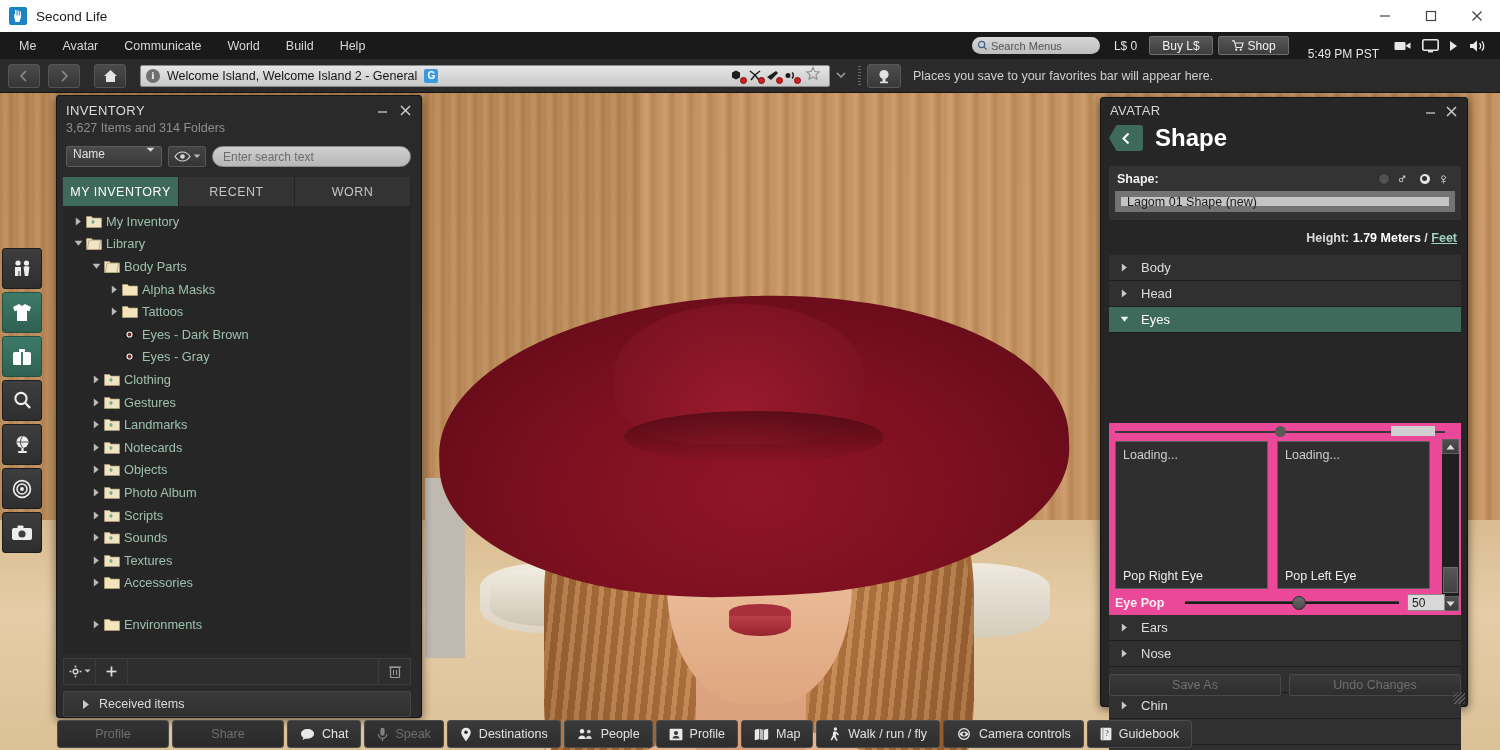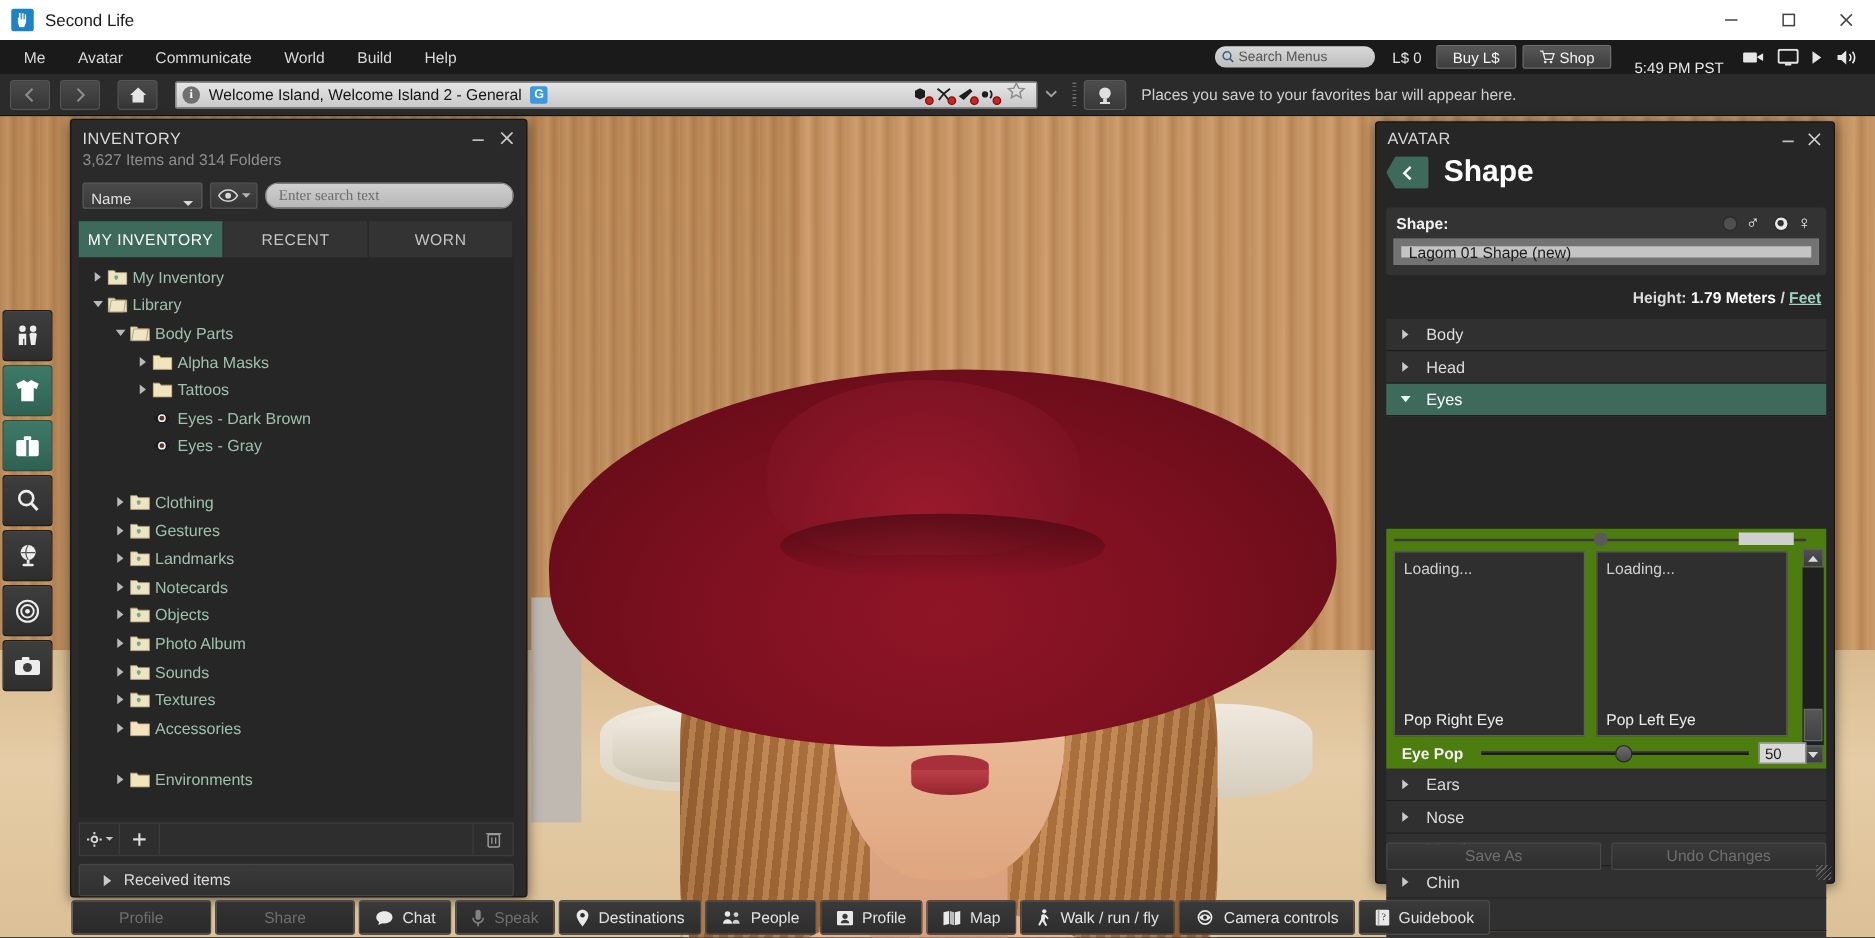--- a/index.html
+++ b/index.html
@@ -238,36 +238,36 @@
   .inv-title { position: absolute; left: 9px; top: 7px; font-size: 13px; color: #dcdcdc; letter-spacing: .4px; }
   .inv-ctl { position: absolute; top: 5px; display: flex; align-items: center; justify-content: center;
              width: 18px; height: 18px; }
   .inv-min { right: 30px; }
   .inv-close { right: 7px; }
   .inv-count { position: absolute; left: 9px; top: 25px; font-size: 12.5px; color: #8e8e8e; }
   .inv-filters { position: absolute; left: 9px; top: 50px; display: flex; align-items: center; gap: 6px; }
   .combo {
     width: 96px; height: 21px; background: linear-gradient(#4a4a4a,#3a3a3a);
     border: 1px solid #5c5c5c; border-radius: 2px;
-    display: flex; align-items: flex-end; padding: 0 6px; font-size: 12px; color: #e0e0e0;
+    display: flex; align-items: flex-start; padding: 0 6px; font-size: 12px; color: #e0e0e0;
   }
   .combo .cv { flex: 1; }
   .eyebtn {
     width: 38px; height: 21px; background: linear-gradient(#444,#353535);
     border: 1px solid #565656; border-radius: 2px;
     display: flex; align-items: center; justify-content: center; gap: 2px;
   }
   .searchbox {
     width: 199px; height: 21px; border-radius: 11px;
     background: linear-gradient(#cfcfcf,#b7b7b7); border: 1px solid #8d8d8d;
     display: flex; align-items: center; padding: 0 10px;
   }
   .searchbox input {
     border: 0; background: transparent; outline: none;
-    font-family: Liberation Serif, serif; font-size: 12px; color: #333; width: 100%;
+    font-family: Liberation Sans, sans-serif; font-size: 12px; color: #333; width: 100%;
   }
   .searchbox input::placeholder { color: #6d6d6d; }
   .inv-tabs { position: absolute; left: 6px; top: 81px; width: 348px; height: 29px; display: flex; }
   .inv-tab {
     flex: 1; display: flex; align-items: center; justify-content: center;
     font-size: 12.5px; color: #c5c5c5; letter-spacing: .5px;
     background: #333333; border-right: 1px solid #242424;
   }
   .inv-tab.active { background: #3d6a5b; color: #ffffff; }
   .inv-tree {
@@ -334,21 +334,21 @@
   }
   .height-line .hv { color: #ffffff; }
   .height-line .unit { color: #9fd2c0; text-decoration: underline; }
   .acc { position: absolute; left: 8px; width: 352px; height: 26px;
          background: #303030; border-bottom: 1px solid #1e1e1e;
          display: flex; align-items: center; gap: 12px; padding-left: 10px;
          font-size: 13px; color: #dedede; }
   .acc.open { background: #3d6a5b; color: #ffffff; }
   .acc .car { width: 10px; display: flex; align-items: center; justify-content: center; }
   .eyes-body { position: absolute; left: 8px; top: 325px; width: 352px; height: 192px;
-               background: #4d7c0f; overflow: hidden; text-align: center; }
+               background: #ec4899; overflow: hidden; }
   .clipped-slider { position: absolute; left: 6px; top: 1px; width: 330px; height: 14px; overflow: hidden; }
   .cs-track { position: absolute; top: 7px; left: 0; width: 330px; height: 2px; background: #3a3a3a; }
   .cs-thumb { position: absolute; top: 2px; width: 11px; height: 11px; border-radius: 50%; background: #5a5a5a; }
   .cs-val { position: absolute; right: 10px; top: 2px; width: 44px; height: 10px; background: #cfcfcf; }
   .previews { position: absolute; left: 6px; top: 18px; display: flex; gap: 9px; }
   .preview {
     width: 153px; height: 148px; background: #2f2f2f;
     border: 1px solid #5e5e5e; position: relative;
   }
   .preview .loading { position: absolute; left: 7px; top: 6px; font-size: 12.5px; color: #cfcfcf; }
@@ -766,21 +766,21 @@
           <span class="tw"></span>
           <span class="ico">
             <svg width="15" height="13" viewBox="0 0 15 13">
               <path d="M1 6.5C3 3.3 5.2 2.4 7.5 2.4S12 3.3 14 6.5C12 9.7 9.8 10.6 7.5 10.6S3 9.7 1 6.5z" fill="#1d1d1d"></path>
               <circle cx="7.5" cy="6.5" r="3.1" fill="#f4f0ea"></circle>
               <circle cx="7.5" cy="6.5" r="1.9" fill="#6b2b2b"></circle>
             </svg>
           </span>
           <span>Eyes - Gray</span>
         </div>
-        <div class="row" style="padding-left: 26px; margin-top: 22px;">
+        <div class="row" style="padding-left: 26px;">
           <span class="tw">
             <svg width="7" height="9" viewBox="0 0 7 9">
               <path d="M0.8 0.6l5 3.9-5 3.9z" fill="#b9b9b9"></path>
             </svg>
           </span>
           <span class="ico">
             <svg width="16" height="15" viewBox="0 0 16 15">
               <path d="M0.5 2.5h5l1.2 1.6h8.8v9.4H0.5z" fill="#eee4c3" stroke="#b0a077" stroke-width=".7"></path>
               <path d="M7 6.2c1 0 1.6.7 1.6 1.6s-.7 1.7-1.6 2.4c-.9-.7-1.6-1.5-1.6-2.4 0-.9.6-1.6 1.6-1.6z" fill="#79a884"></path>
             </svg>
@@ -849,20 +849,34 @@
               <path d="M0.8 0.6l5 3.9-5 3.9z" fill="#b9b9b9"></path>
             </svg>
           </span>
           <span class="ico">
             <svg width="16" height="15" viewBox="0 0 16 15">
               <path d="M0.5 2.5h5l1.2 1.6h8.8v9.4H0.5z" fill="#eee4c3" stroke="#b0a077" stroke-width=".7"></path>
               <path d="M7 6.2c1 0 1.6.7 1.6 1.6s-.7 1.7-1.6 2.4c-.9-.7-1.6-1.5-1.6-2.4 0-.9.6-1.6 1.6-1.6z" fill="#79a884"></path>
             </svg>
           </span>
           <span>Photo Album</span>
+        </div>
+        <div class="row" style="padding-left: 26px;">
+          <span class="tw">
+            <svg width="7" height="9" viewBox="0 0 7 9">
+              <path d="M0.8 0.6l5 3.9-5 3.9z" fill="#b9b9b9"></path>
+            </svg>
+          </span>
+          <span class="ico">
+            <svg width="16" height="15" viewBox="0 0 16 15">
+              <path d="M0.5 2.5h5l1.2 1.6h8.8v9.4H0.5z" fill="#eee4c3" stroke="#b0a077" stroke-width=".7"></path>
+              <path d="M7 6.2c1 0 1.6.7 1.6 1.6s-.7 1.7-1.6 2.4c-.9-.7-1.6-1.5-1.6-2.4 0-.9.6-1.6 1.6-1.6z" fill="#79a884"></path>
+            </svg>
+          </span>
+          <span>Scripts</span>
         </div>
         <div class="row" style="padding-left: 26px;">
           <span class="tw">
             <svg width="7" height="9" viewBox="0 0 7 9">
               <path d="M0.8 0.6l5 3.9-5 3.9z" fill="#b9b9b9"></path>
             </svg>
           </span>
           <span class="ico">
             <svg width="16" height="15" viewBox="0 0 16 15">
               <path d="M0.5 2.5h5l1.2 1.6h8.8v9.4H0.5z" fill="#eee4c3" stroke="#b0a077" stroke-width=".7"></path>

